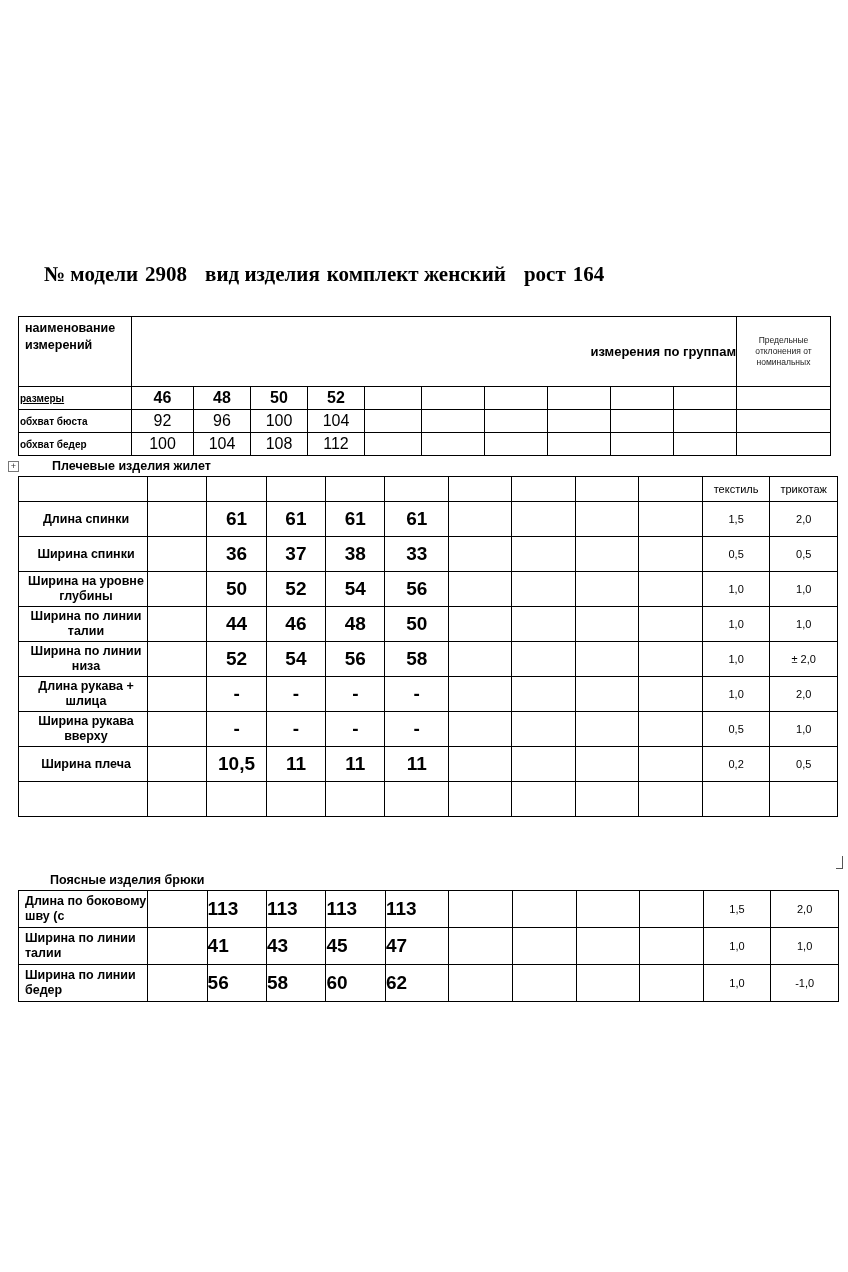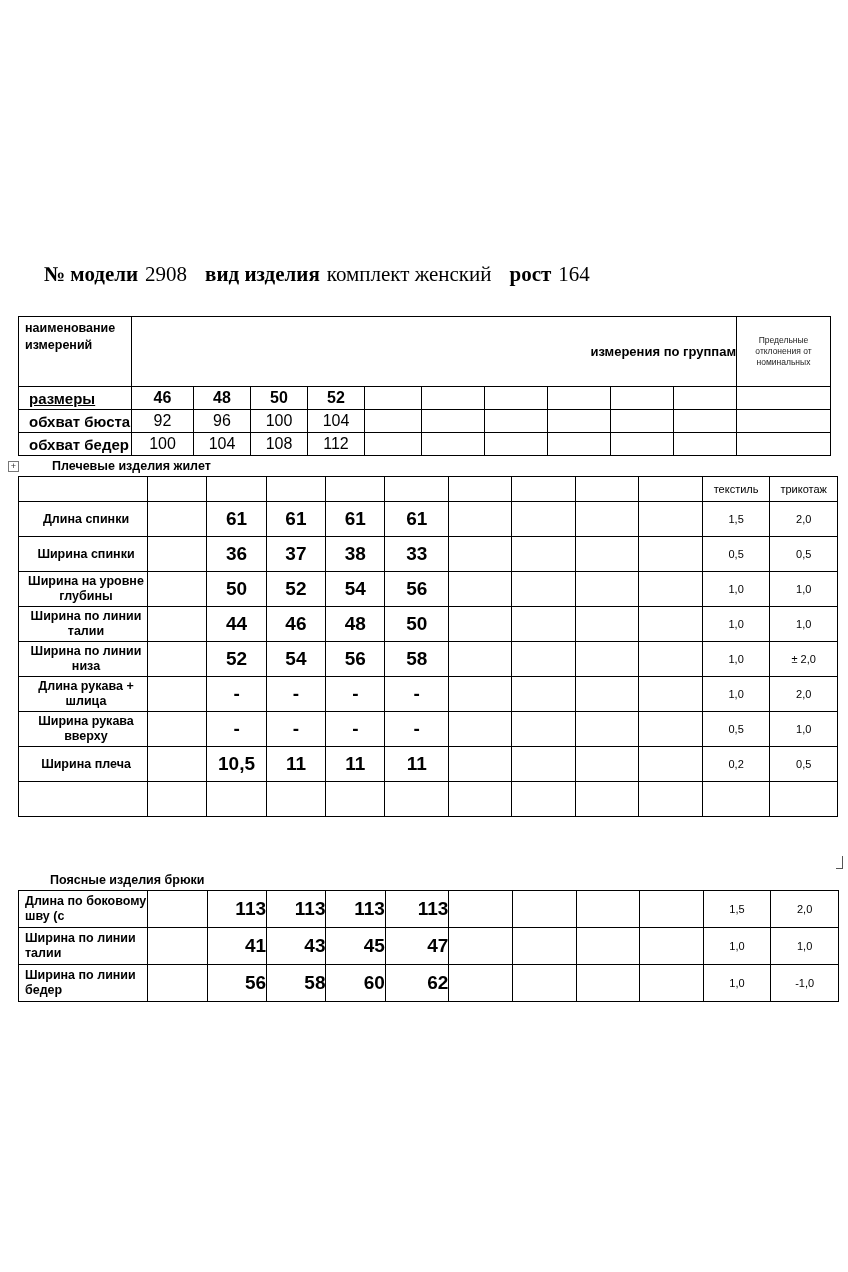--- a/index.html
+++ b/index.html
@@ -27,21 +27,21 @@
     left: 44px;
     top: 262px;
     width: 780px;
     font-size: 21px;
     white-space: nowrap;
   }
   .title .lbl {
     font-weight: bold;
   }
   .title .val {
-    font-weight: normal;
+    font-weight: bold;
   }
   .gap-sm { display: inline-block; width: 7px; }
   .gap-md { display: inline-block; width: 18px; }
 
   table {
     border-collapse: collapse;
     table-layout: fixed;
   }
   table td {
     border: 1px solid #000000;
@@ -52,23 +52,23 @@
 
   
   .t1 {
     position: absolute;
     left: 18px;
     top: 316px;
     width: 812px;
   }
   .t1 td { height: 22px; }
   .t1 .rowname {
-    font-size: 15px;
-    font-weight: bold;
-    padding-left: 10px;
+    font-size: 10px;
+    font-weight: bold;
+    padding-left: 1px;
     font-family: "Liberation Sans", sans-serif;
   }
   .t1 .head-left {
     font-size: 12.5px;
     font-weight: bold;
     padding-left: 6px;
     line-height: 17px;
     vertical-align: top;
     padding-top: 3px;
   }
@@ -171,21 +171,21 @@
     width: 821px;
   }
   .t3 td { height: 36px; }
   .t3 .rowname {
     font-size: 12.5px;
     font-weight: bold;
     padding-left: 6px;
     line-height: 15px;
   }
   .t3 .num {
-    text-align: right;
+    text-align: left;
     font-size: 19px;
     font-weight: bold;
     margin-top: 21px;
   }
   .t3 .tol {
     text-align: center;
     font-size: 11px;
   }
 </style>
 </head>

